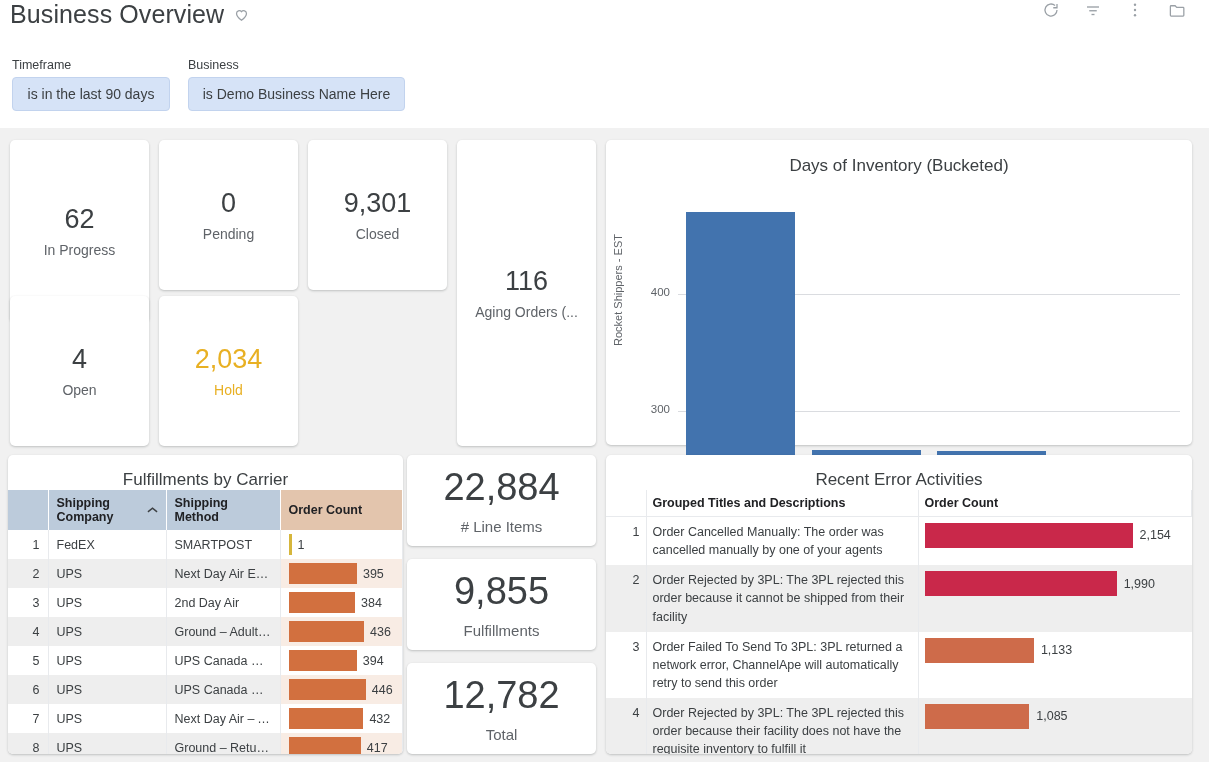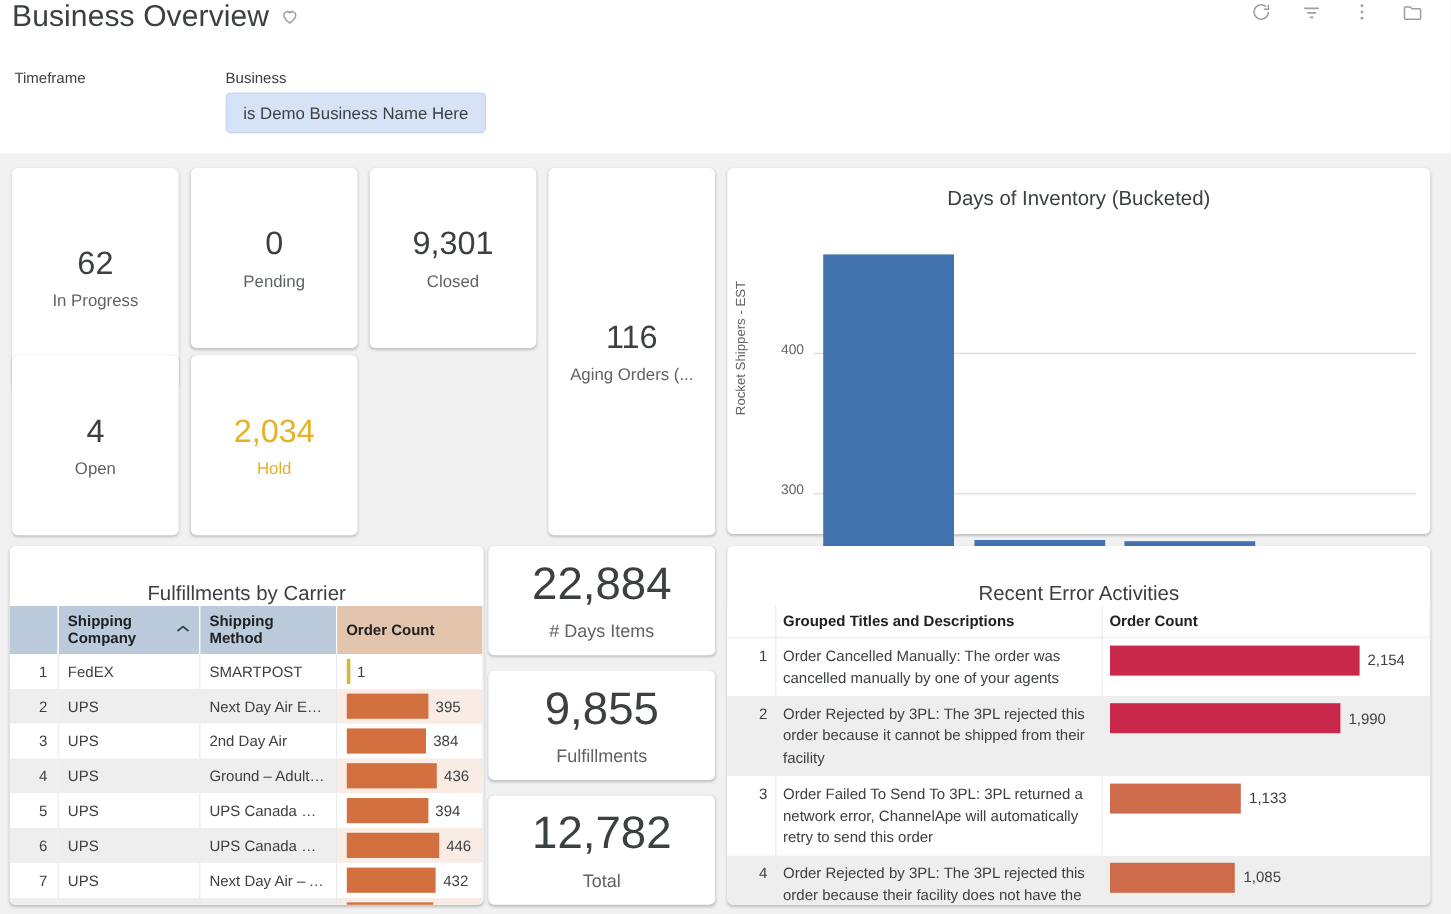--- a/index.html
+++ b/index.html
@@ -62,21 +62,21 @@
     font-size: 11px; color: #5f6368; white-space: nowrap;
   }
   .xlabel { position: absolute; left: 0; right: 0; bottom: 16px; text-align: center; font-size: 11.5px; color: #3c4043; }
   .ytick { position: absolute; font-size: 11.5px; color: #5f6368; text-align: right; width: 34px; }
   .gridline { position: absolute; height: 1px; background: #dadce0; }
   .axisline { position: absolute; height: 1px; background: #bdc1c6; }
   .bar { position: absolute; bottom: 0; }
   .xtick { position: absolute; font-size: 11.5px; color: #3c4043; text-align: center; }
 
   
-  .panel-title { text-align: center; font-size: 17px; color: #3c4043; padding-top: 30px; }
+  .panel-title { text-align: center; font-size: 17px; color: #3c4043; padding-top: 15px; }
   table { border-collapse: collapse; width: 100%; table-layout: fixed; }
 
   
   #carrier-card { left: 8px; top: 455px; width: 395px; height: 299px; overflow: hidden; }
   #carrier-table { font-size: 12.5px; }
   #carrier-table th {
     font-size: 12.5px; font-weight: bold; color: #202124; text-align: left;
     padding: 6px 8px; vertical-align: middle; border-right: 1px solid #ffffff;
   }
   #carrier-table th.idx { background: #bccbdb; width: 40px; }
@@ -159,20 +159,21 @@
         <svg width="19" height="19" viewBox="0 0 24 24" fill="none" stroke="currentColor" stroke-width="1.6">
           <path d="M3 7a1 1 0 0 1 1-1h5l2 2h8a1 1 0 0 1 1 1v9a1 1 0 0 1-1 1H4a1 1 0 0 1-1-1z"></path>
         </svg>
       </span>
     </div>
   </div>
 
   <div class="filters">
     <div class="filter" id="filter-timeframe">
       <div class="filter-label">Timeframe</div>
+      <div class="chip">is in the last 90 days</div>
     </div>
     <div class="filter" id="filter-business">
       <div class="filter-label">Business</div>
       <div class="chip">is Demo Business Name Here</div>
     </div>
   </div>
 
   <div class="card kpi" style="left:10px;top:140px;width:139px;height:182px;">
     <div class="kpi-value">62</div>
     <div class="kpi-label">In Progress</div>
@@ -216,21 +217,21 @@
         <div class="xtick" style="left: 197.5px; width: 125.5px; top: 396px;">31-90 days</div>
         <div class="bar" title="1-30 days: 131" style="left: 331.158px; width: 109.185px; height: 76.7286px; bottom: -83px; background: rgb(66, 115, 174);"></div>
         <div class="xtick" style="left: 323px; width: 125.5px; top: 396px;">1-30 days</div>
         <div class="bar" title="0 days: 120" style="left: 456.658px; width: 109.185px; height: 70.2857px; bottom: -83px; background: rgb(66, 115, 174);"></div>
         <div class="xtick" style="left: 448.5px; width: 125.5px; top: 396px;">0 days</div>
       </div>
   </div>
 
   <div class="card kpi kpi-lg" style="left:407px;top:455px;width:189px;height:91px;">
     <div class="kpi-value">22,884</div>
-    <div class="kpi-label"># Days Items</div>
+    <div class="kpi-label"># Line Items</div>
   </div>
   <div class="card kpi kpi-lg" style="left:407px;top:559px;width:189px;height:91px;">
     <div class="kpi-value">9,855</div>
     <div class="kpi-label">Fulfillments</div>
   </div>
   <div class="card kpi kpi-lg" style="left:407px;top:663px;width:189px;height:91px;">
     <div class="kpi-value">12,782</div>
     <div class="kpi-label">Total</div>
   </div>
 

